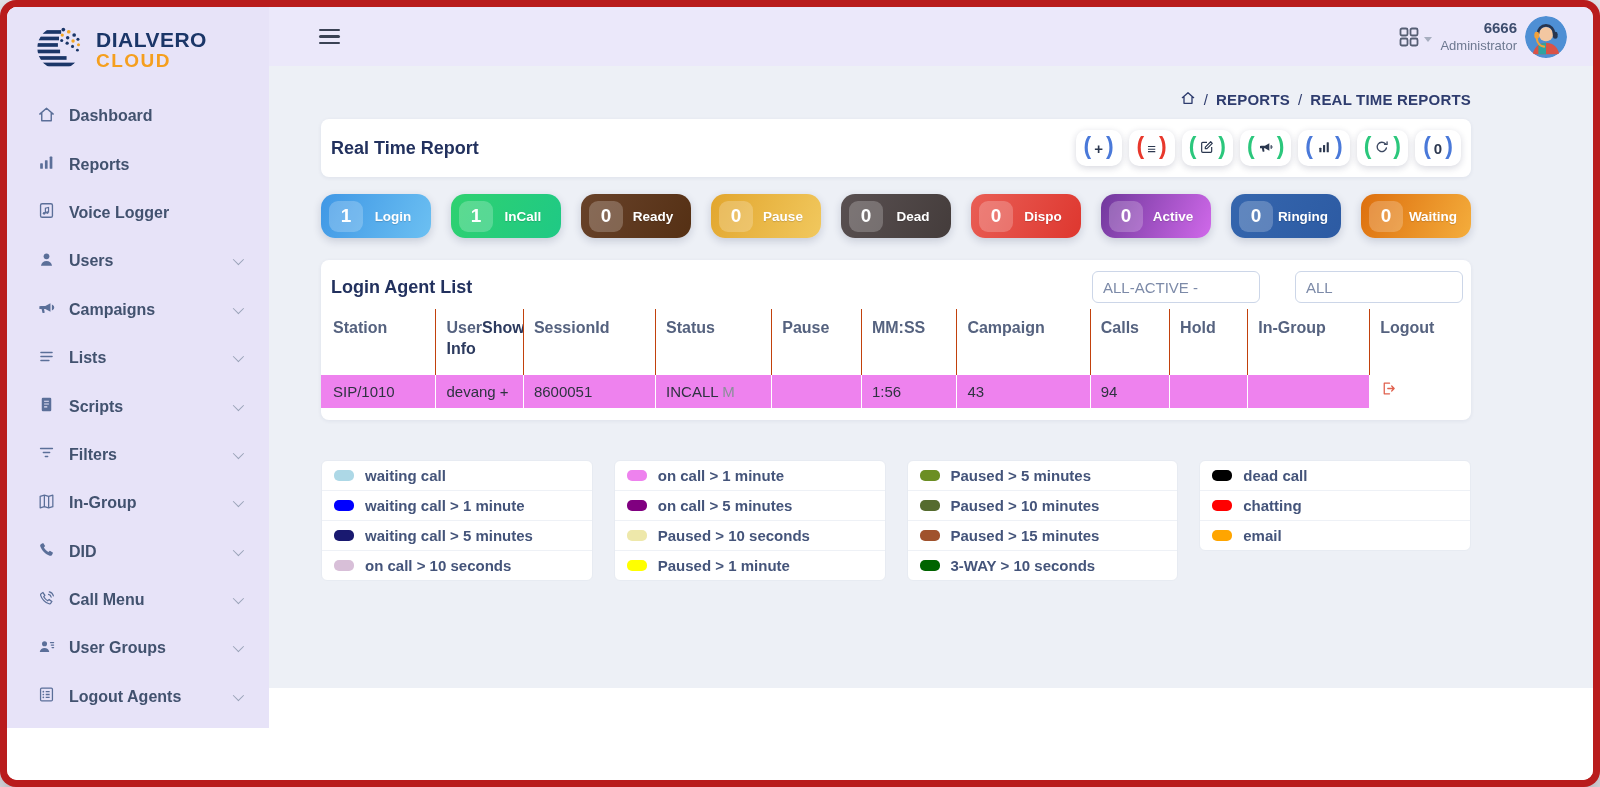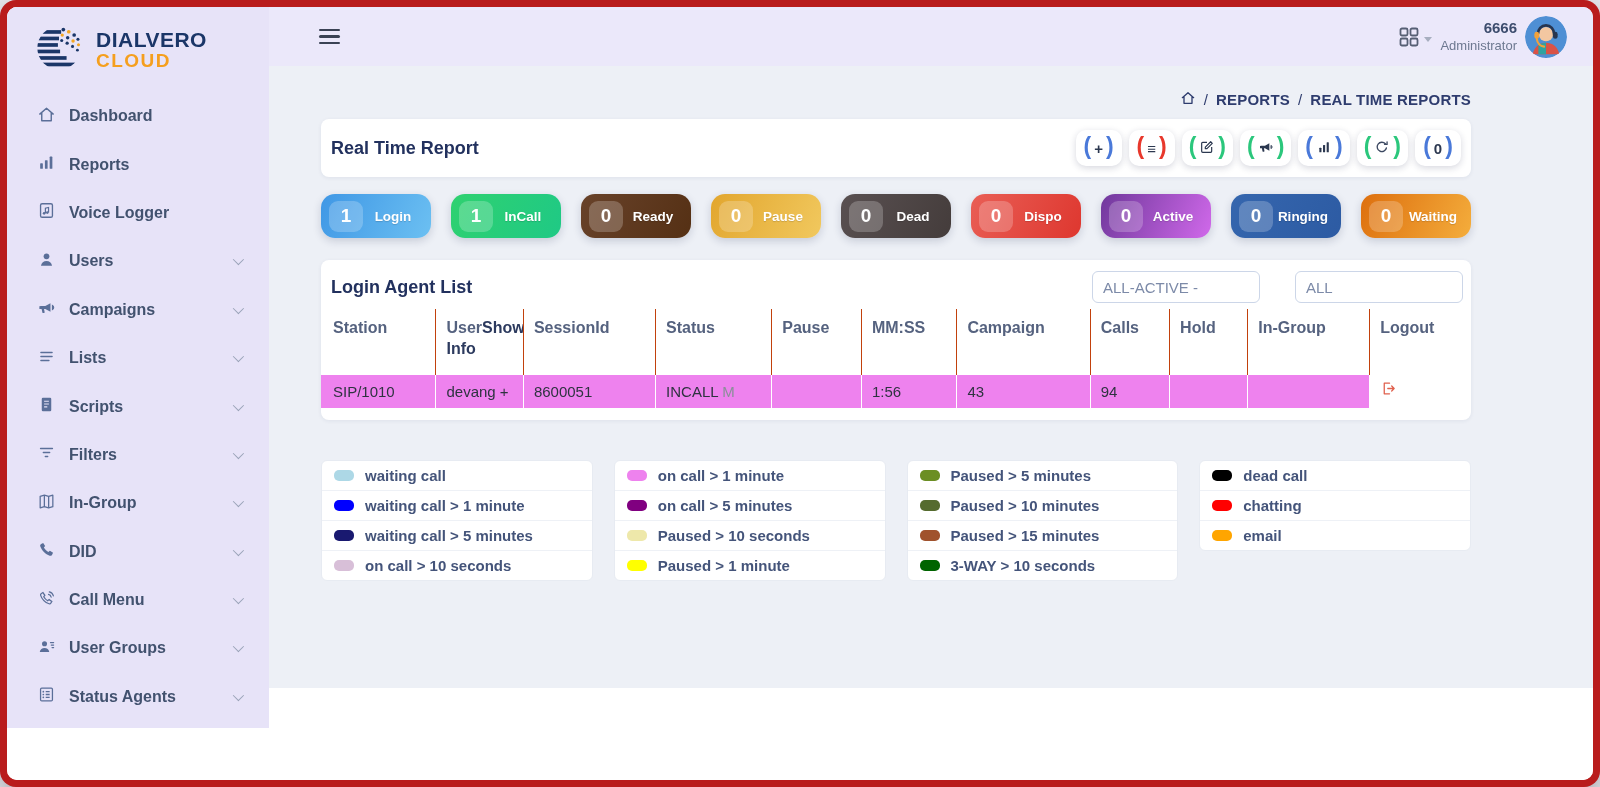--- a/index.html
+++ b/index.html
@@ -221,21 +221,21 @@
                 </svg></span>
           <span class="nav-label">User Groups</span>
           <span class="chev"></span>
         </div>
         <div class="nav-item">
           <span><svg viewBox="0 0 24 24" fill="none" stroke="#5b6f99" stroke-width="1.6">
                   <rect x="4.5" y="4" width="15" height="16" rx="1.5"></rect>
                   <path d="M8 8.5h.01M8 12h.01M8 15.5h.01" stroke-linecap="round" stroke-width="2.2"></path>
                   <path d="M11 8.5h5M11 12h5M11 15.5h5"></path>
                 </svg></span>
-          <span class="nav-label">Status Agents</span>
+          <span class="nav-label">Logout Agents</span>
           <span class="chev"></span>
         </div>
       </nav>
     </div>
   </aside>
 
   <div class="main">
     <header class="topbar">
       <button class="burger">
             <span></span>

